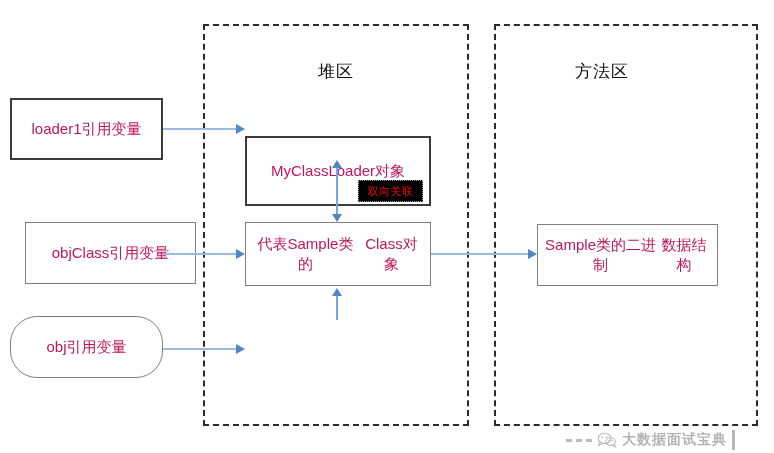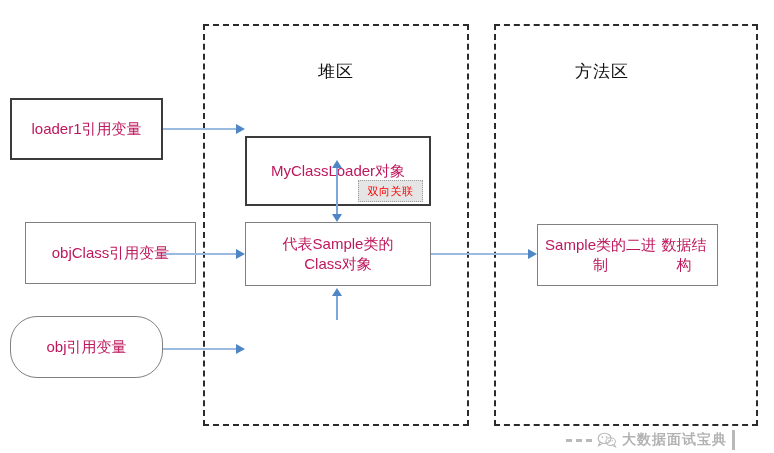--- a/index.html
+++ b/index.html
@@ -87,21 +87,21 @@
 
   
   .annotation {
     position: absolute;
     border: 1px dotted #9a9a9a;
     color: #ff0000;
     font-size: 11px;
     display: flex;
     align-items: center;
     justify-content: center;
-    background: #e5e5e5;
+    background: #000000;
     box-sizing: border-box;
     letter-spacing: 0.5px;
   }
 
   
   .watermark {
     position: absolute;
     display: flex;
     align-items: center;
     gap: 5px;
@@ -145,21 +145,21 @@
   </div>
 
   <div class="node thin" style="left:10px; top:316px; width:153px; height:62px;border-radius:27px;">
     <span>obj引用变量</span>
   </div>
 
   <div class="node thick" style="left:245px; top:112px; width:186px; height:70px;margin-top:24px;">
     <span>MyClassLoader对象</span>
   </div>
 
-  <div class="node thin" style="left:245px; top:222px; width:186px; height:64px; flex-direction:column;">
+  <div class="node thin" style="left:245px; top:222px; width:186px; height:64px; flex-direction:row;">
     <span>代表Sample类的</span>
     <span>Class对象</span>
   </div>
 
 
   <div class="node thin" style="left:537px; top:224px; width:181px; height:62px; flex-direction:row;">
     <span>Sample类的二进制</span>
     <span>数据结构</span>
   </div>
 

